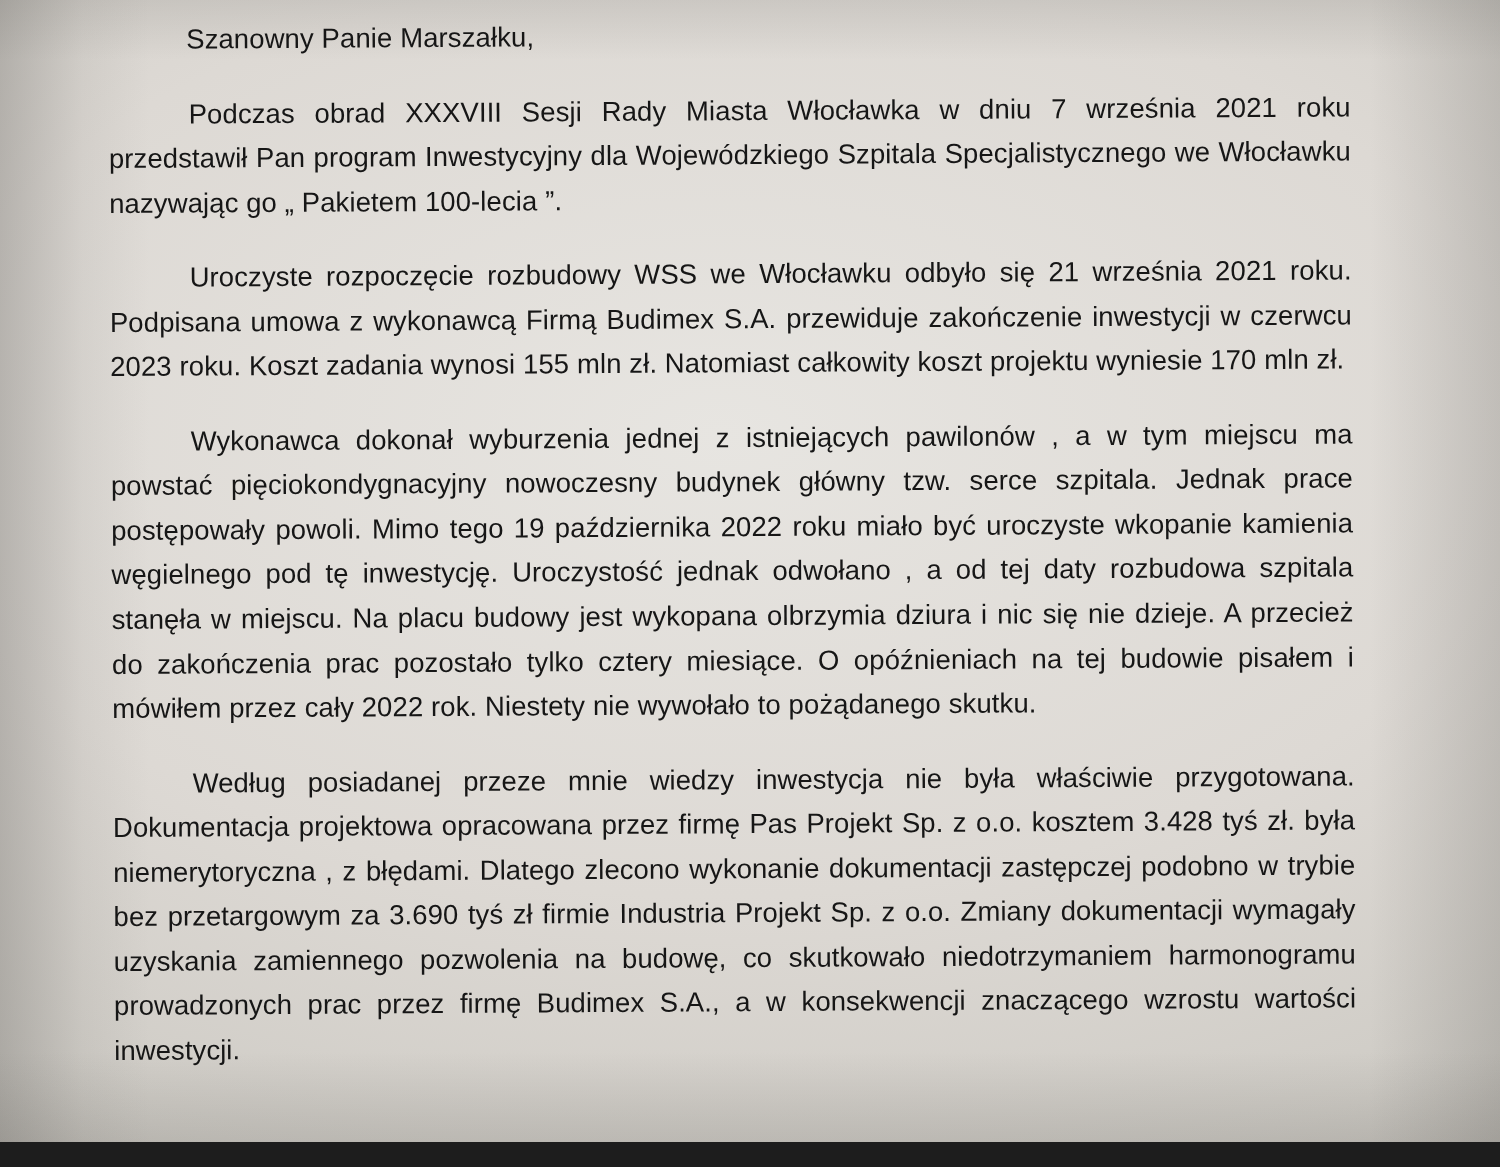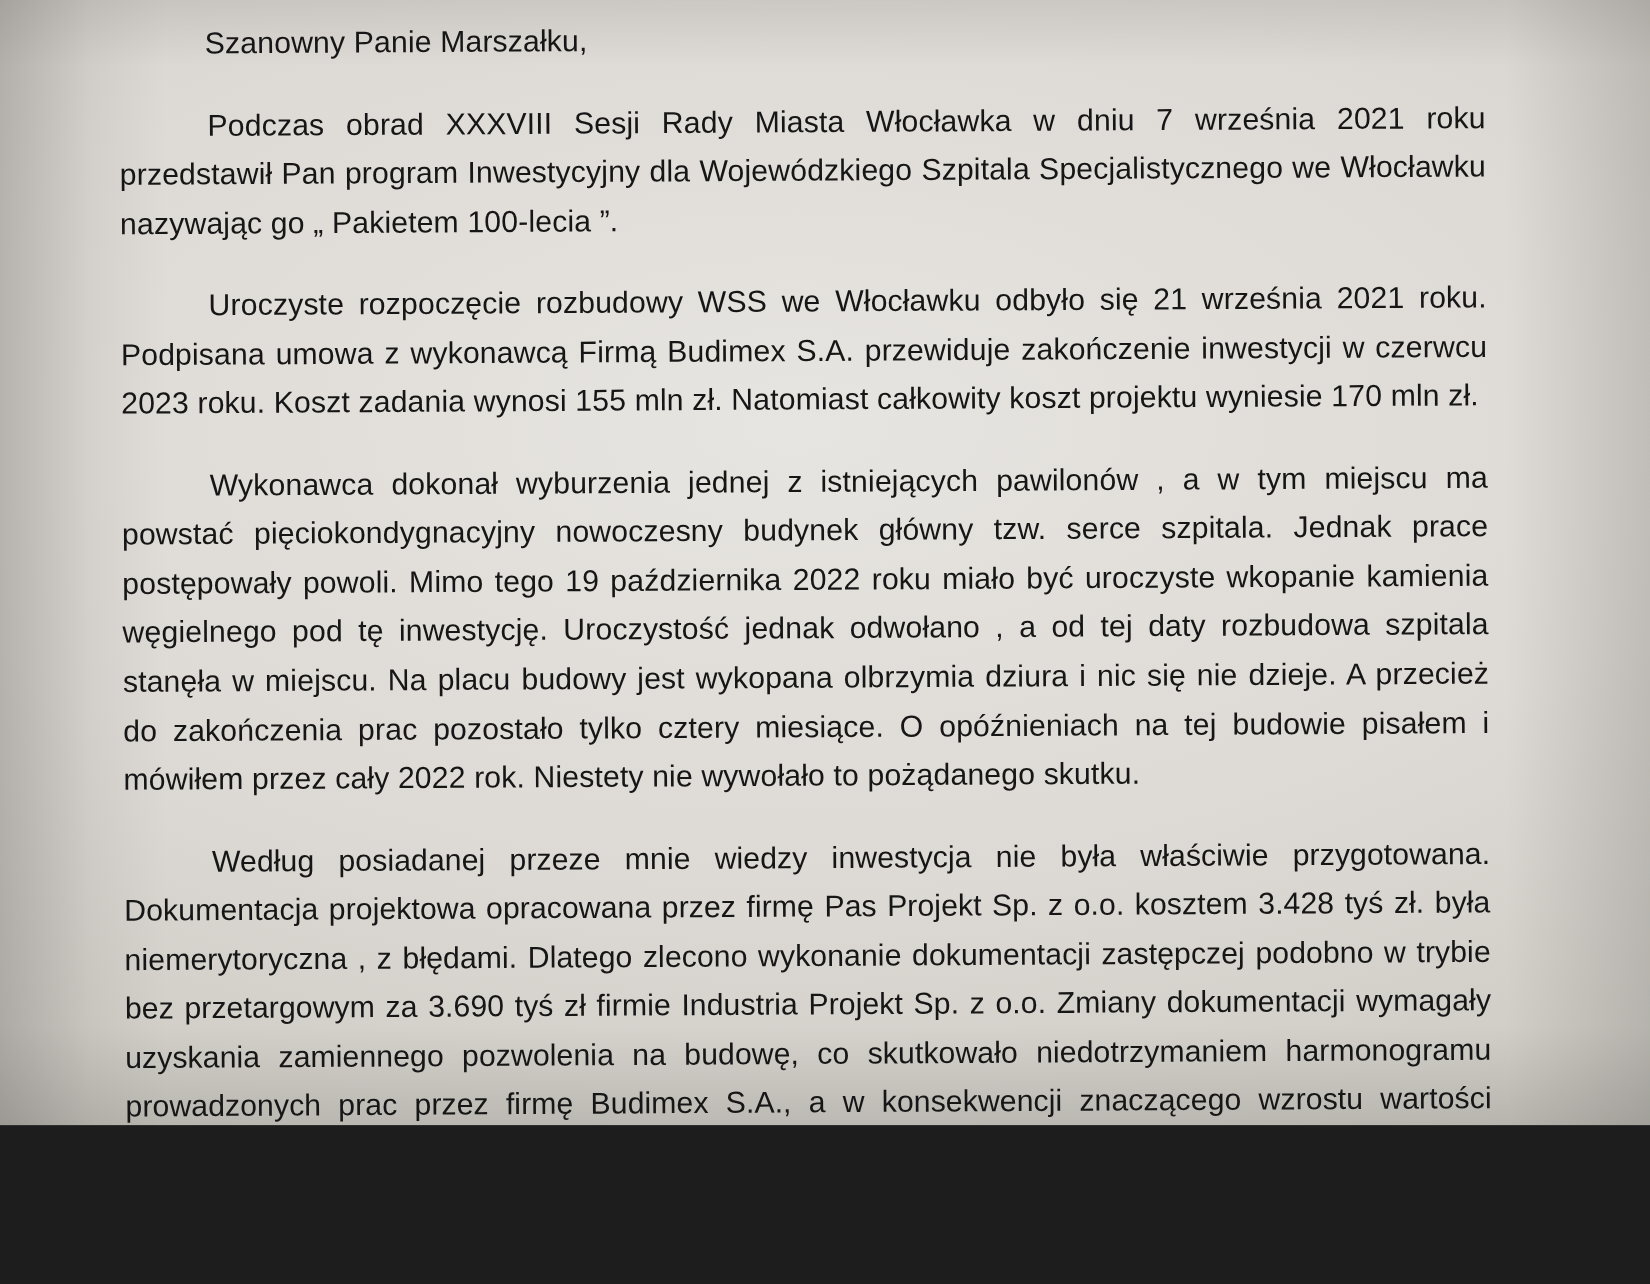--- a/index.html
+++ b/index.html
@@ -3,21 +3,21 @@
 <meta charset="utf-8">
 <style>
   html, body {
     margin: 0;
     padding: 0;
     background: #1d1d1d;
   }
   .page {
     position: relative;
     width: 1500px;
-    height: 1023px;
+    height: 1142px;
     overflow: hidden;
     background: #cfcdc9;
     font-family: "Liberation Sans", sans-serif;
   }
   
   .paper {
     position: absolute;
     inset: 0;
     background:
       radial-gradient(120% 90% at 48% 38%, #e7e5e1 0%, #ddd9d4 45%, #cfccc6 74%, #bab6b0 100%),

